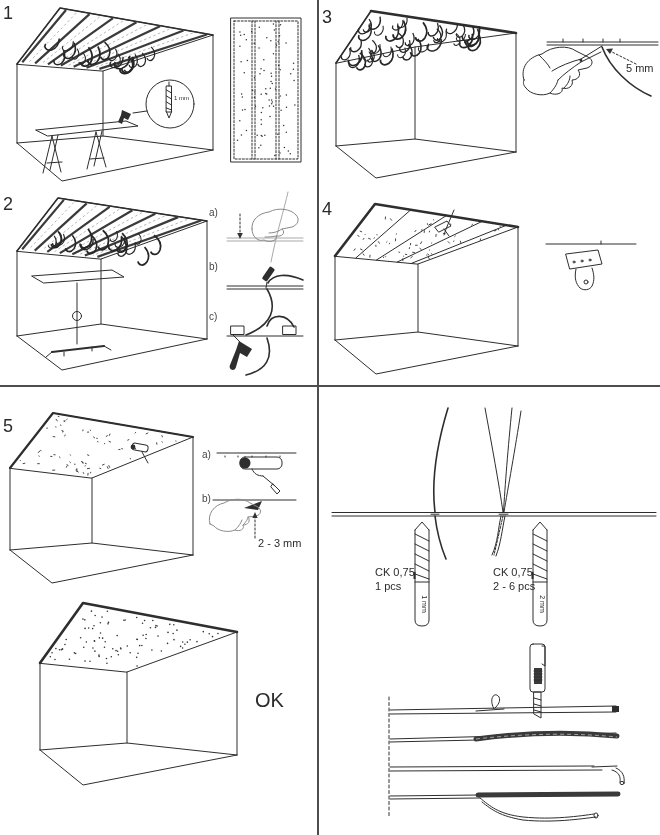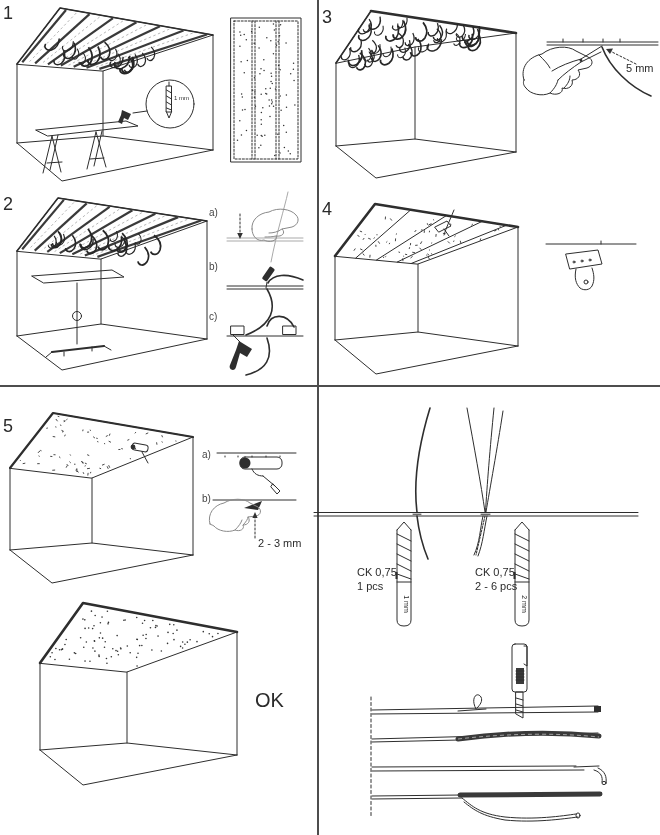--- a/index.html
+++ b/index.html
@@ -677,21 +677,21 @@
           <circle cx="182.59015961906863" cy="261.9596683516887" r="0.8" fill="#333"></circle>
           <circle cx="93.99757687842369" cy="239.75022949166305" r="0.8" fill="#333"></circle>
           <circle cx="59.53930709027891" cy="263.76943795483254" r="0.8" fill="#333"></circle>
           <circle cx="212.51387358657672" cy="250.67082100283676" r="0.8" fill="#333"></circle>
         </g>
   </g>
   <text class="ok" x="255" y="321">OK</text>
 </svg>
 </div>
 
-<div class="region" style="left:300px;top:386px;width:342px;height:449px">
+<div class="region" style="left:318px;top:386px;width:342px;height:449px">
 <svg width="342" height="449" viewBox="0 0 342 449">
   <g>
     <path class="ln" d="M14,126.5 L338,126.5 M14,130 L338,130"></path>
     <path class="ln" stroke-width="3" d="M113,128.2 L121,128.2 M181,128.2 L190,128.2"></path>
     <g>
       <path class="ln w16" d="M130,22 C119,58 113,94 117,126"></path>
       <path class="ln w16" d="M117,130 C119,147 123,161 128,173"></path>
     </g>
     <g>
       <path class="ln" stroke-width="1.4" d="M167,22 C174,60 181,98 185,126"></path>

